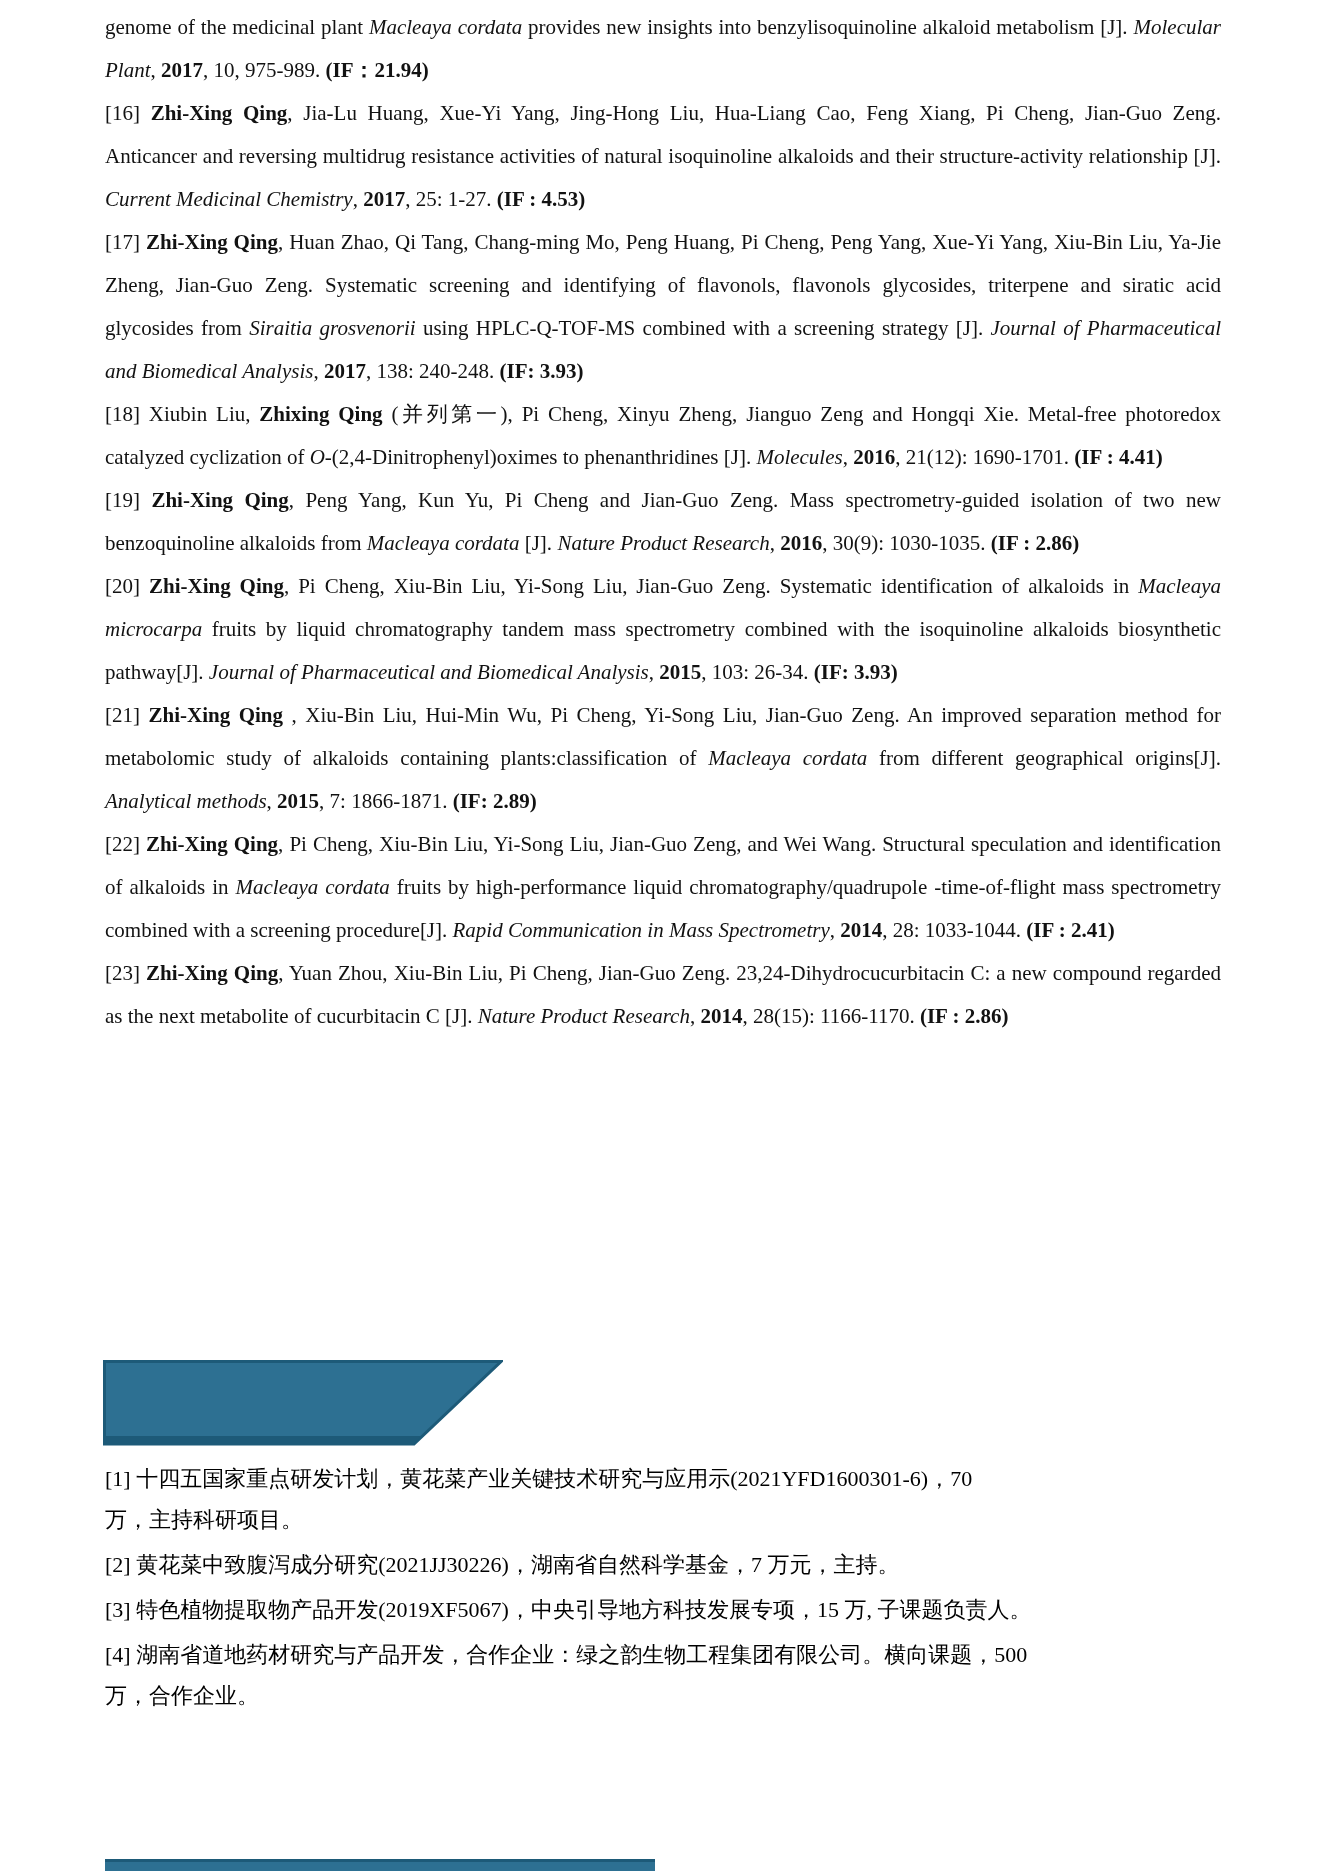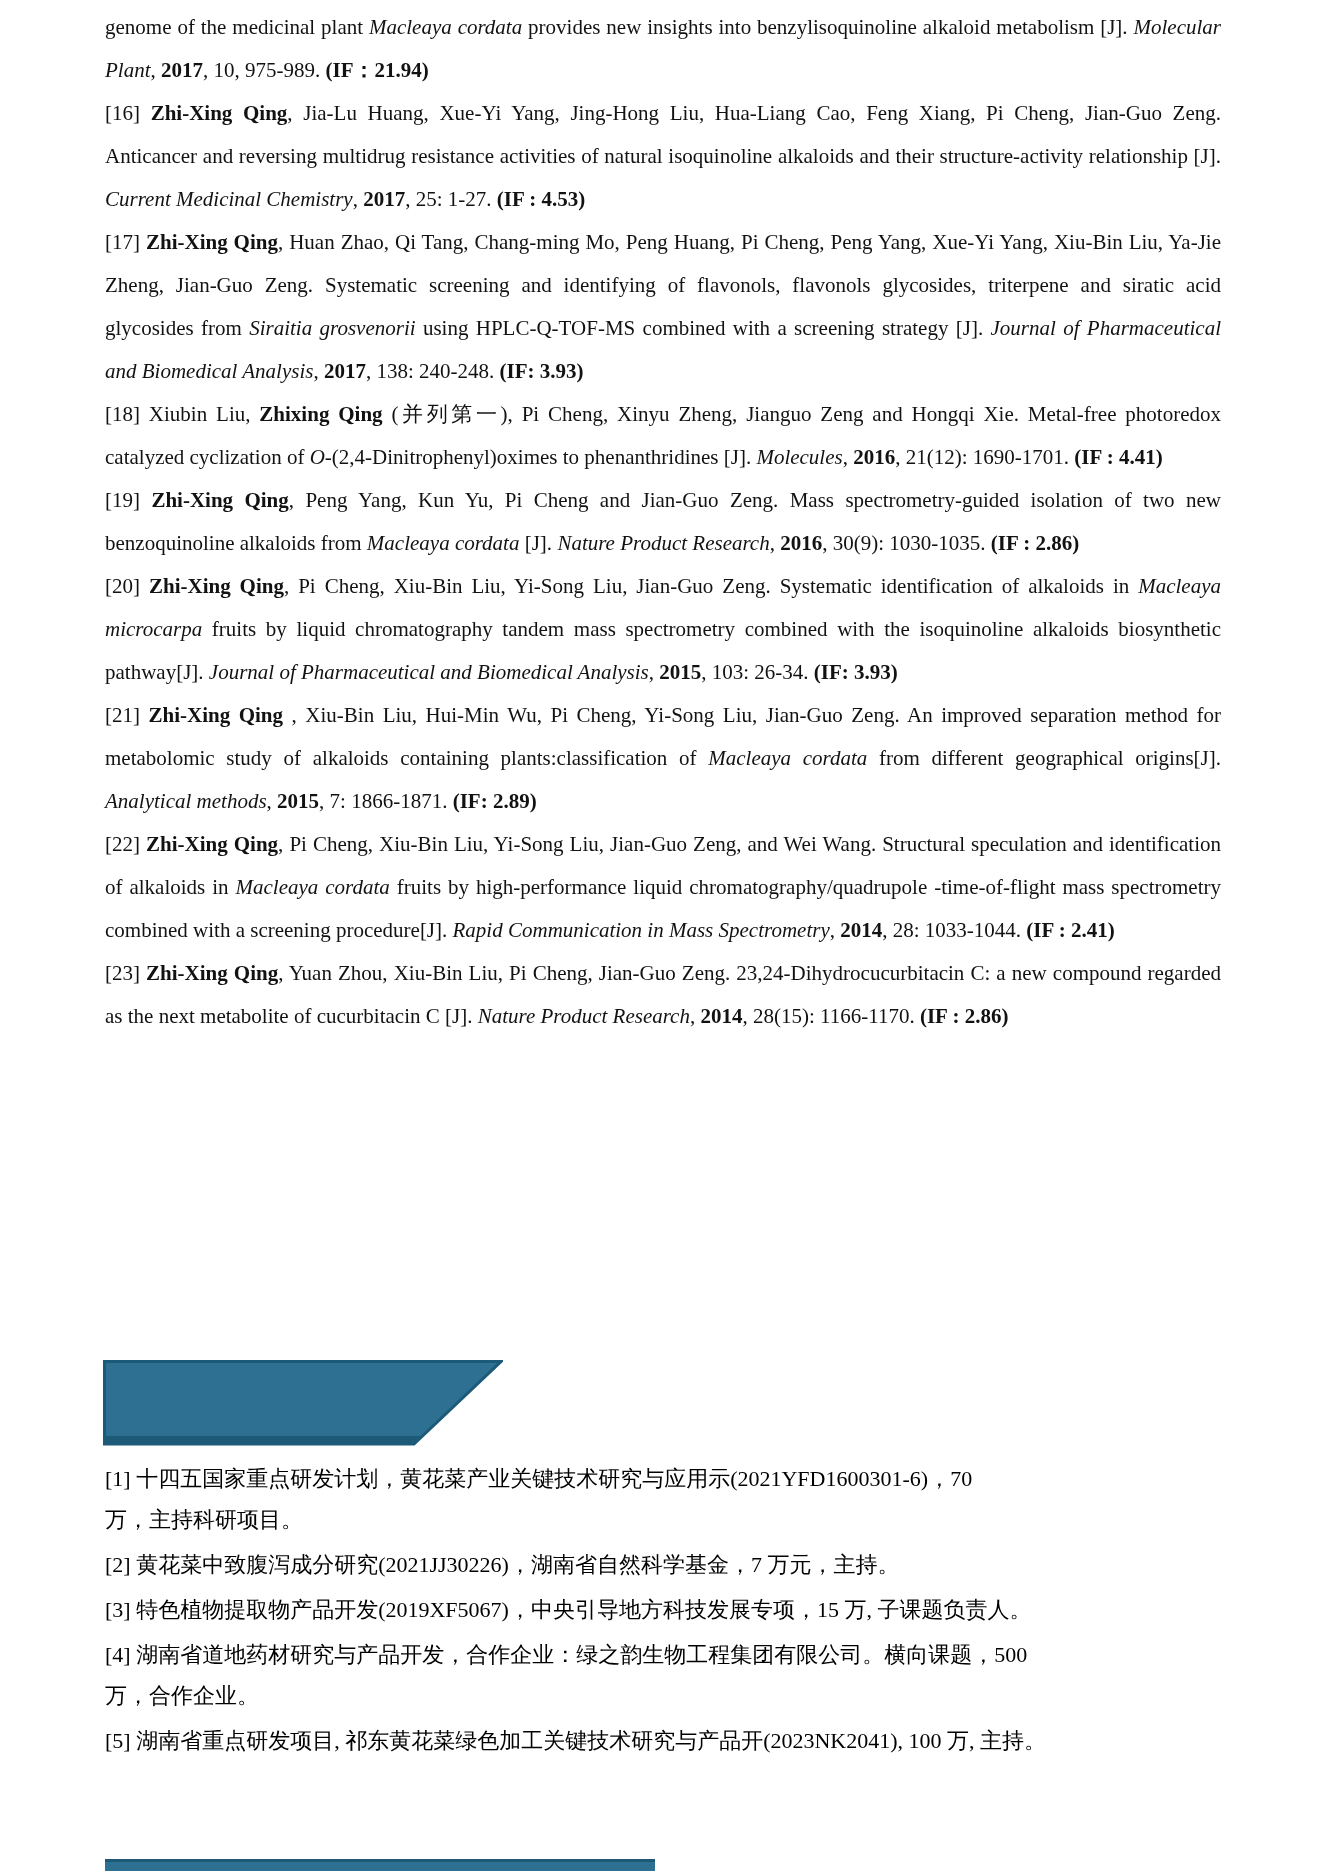--- a/index.html
+++ b/index.html
@@ -100,20 +100,17 @@
       <p class="proj">
         <span class="pline">[2] 黄花菜中致腹泻成分研究(2021JJ30226)，湖南省自然科学基金，7 万元，主持。</span>
       </p>
       <p class="proj">
         <span class="pline">[3] 特色植物提取物产品开发(2019XF5067)，中央引导地方科技发展专项，15 万, 子课题负责人。</span>
       </p>
       <p class="proj">
         <span class="pline">[4] 湖南省道地药材研究与产品开发，合作企业：绿之韵生物工程集团有限公司。横向课题，500</span>
         <span class="pline">万，合作企业。</span>
       </p>
-      <p class="proj">
-        <span class="pline">[5] 湖南省重点研发项目, 祁东黄花菜绿色加工关键技术研究与产品开(2023NK2041), 100 万, 主持。</span>
-      </p>
     </div>
 
   <div class="next-section-sliver" style="background: rgb(45, 112, 146); border-top: 3px solid rgb(29, 90, 120);"></div>
 
 </div>
 
 </body></html>

